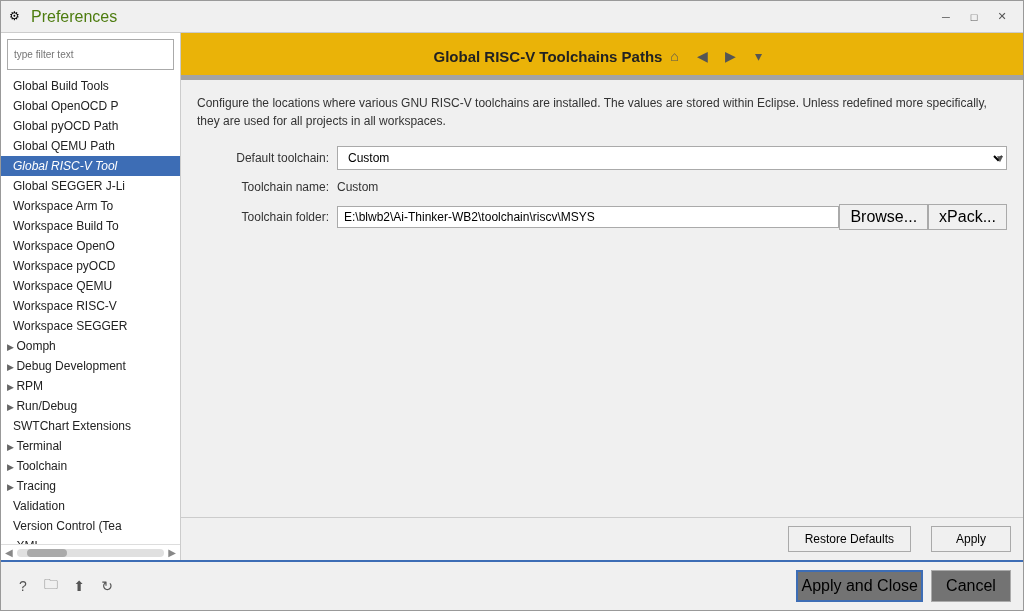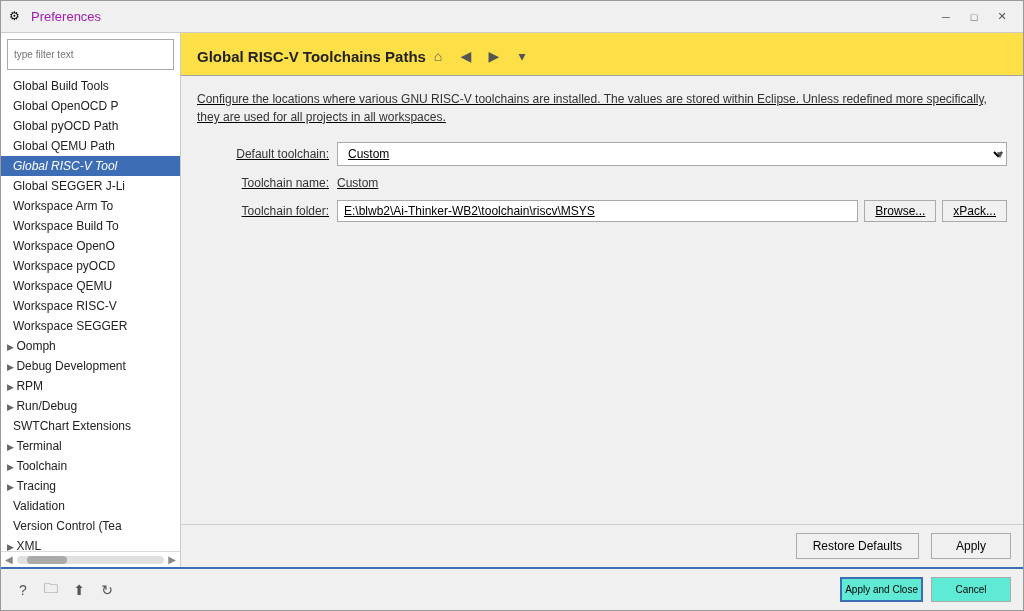--- a/index.html
+++ b/index.html
@@ -2,64 +2,64 @@
 <html><head>
   <meta charset="utf-8">
   <style>
     * { box-sizing: border-box; margin: 0; padding: 0; }
     body { font-family: 'Segoe UI', Arial, sans-serif; font-size: 12px; background: #f0f0f0; width: 1024px; height: 611px; overflow: hidden; }
 
     .window { width: 1024px; height: 611px; background: #f0f0f0; border: 1px solid #999; display: flex; flex-direction: column; }
 
     .title-bar { background: #f0f0f0; height: 32px; display: flex; align-items: center; padding: 0 8px; border-bottom: 1px solid #ccc; }
     .title-bar-icon { width: 16px; height: 16px; margin-right: 6px; }
-    .title-bar-text { flex: 1; font-size: 13px; color: #a21caf; }
+    .title-bar-text { flex: 1; font-size: 16px; color: #4d7c0f; }
     .title-bar-buttons { display: flex; gap: 2px; }
     .title-btn { width: 26px; height: 20px; border: none; background: transparent; cursor: pointer; display: flex; align-items: center; justify-content: center; font-size: 11px; color: #555; }
 
     .content { display: flex; flex: 1; overflow: hidden; }
 
     .sidebar { width: 180px; background: #fff; border-right: 1px solid #ccc; display: flex; flex-direction: column; overflow: hidden; }
     .filter-input { margin: 6px; padding: 9px 6px; border: 1px solid #aaa; font-size: 10px; color: #999; }
     .tree { flex: 1; overflow-y: auto; overflow-x: hidden; }
     .tree-item { padding: 3px 6px 3px 12px; cursor: pointer; white-space: nowrap; overflow: hidden; text-overflow: ellipsis; font-size: 12px; color: #222; }
     .tree-item.selected { background: #3d6db5; color: white; font-style: italic; }
     .tree-item.expandable { padding-left: 6px; }
     .tree-item.expandable::before { content: '▶ '; font-size: 9px; color: #666; }
     .tree-scrollbar-area { height: 16px; border-top: 1px solid #ddd; display: flex; align-items: center; padding: 2px 4px; }
     .scroll-track { flex: 1; height: 8px; background: #e0e0e0; border-radius: 4px; position: relative; }
     .scroll-thumb { width: 40px; height: 8px; background: #aaa; border-radius: 4px; position: absolute; left: 10px; }
 
     .main { flex: 1; display: flex; flex-direction: column; background: #f0f0f0; }
-    .main-header { padding: 12px 16px 8px; display: flex; align-items: center; justify-content: flex-start; border-bottom: 1px solid #a3a3a3; background: #fde047; }
+    .main-header { padding: 12px 16px 8px; display: flex; align-items: center; justify-content: center; border-bottom: 5px solid #a3a3a3; background: #eab308; }
     .main-title { font-size: 15px; font-weight: bold; color: #222; }
     .main-toolbar { display: flex; gap: 4px; align-items: center; }
     .toolbar-btn { width: 24px; height: 22px; border: none; background: transparent; cursor: pointer; display: flex; align-items: center; justify-content: center; font-size: 14px; color: #555; }
 
-    .main-body { flex: 1; padding: 14px 16px; overflow-y: auto; text-decoration: underline; }
+    .main-body { flex: 1; padding: 14px 16px; overflow-y: auto; }
     .description { font-size: 12px; color: #333; margin-bottom: 16px; line-height: 1.5; }
 
     .form-row { display: flex; align-items: center; margin-bottom: 10px; }
     .form-label { width: 140px; font-size: 12px; color: #333; text-align: right; padding-right: 8px; flex-shrink: 0; }
     .form-control { flex: 1; }
     .dropdown-wrapper { position: relative; display: flex; align-items: center; }
     .dropdown-wrapper select { width: 100%; padding: 3px 6px; border: 1px solid #aaa; background: #fff; font-size: 12px; }
     .dropdown-arrow { position: absolute; right: 2px; top: 50%; transform: translateY(-50%); font-size: 10px; pointer-events: none; color: #555; }
 
     .text-value { font-size: 12px; color: #333; }
 
-    .folder-row { display: flex; align-items: center; gap: 6px; }
+    .folder-row { display: flex; align-items: center; }
     .folder-input { flex: 1; padding: 3px 6px; border: 1px solid #aaa; font-size: 12px; background: #fff; }
-    .browse-btn { padding: 3px 10px; border: 1px solid #aaa; background: #f0f0f0; font-size: 12px; cursor: pointer; }
+    .browse-btn { padding: 3px 10px; border: 1px solid #aaa; background: #f0f0f0; font-size: 16px; cursor: pointer; }
 
-    .bottom-bar { border-top: 1px solid #ccc; padding: 8px 12px; display: flex; justify-content: flex-end; gap: 12px; background: #f0f0f0; }
+    .bottom-bar { border-top: 1px solid #ccc; padding: 8px 12px; display: flex; justify-content: flex-end; gap: 20px; background: #f0f0f0; }
     .action-btn { padding: 5px 16px; border: 1px solid #aaa; background: #f0f0f0; font-size: 12px; cursor: pointer; min-width: 80px; }
 
     .footer-bar { border-top: 2px solid #3d6db5; padding: 8px 12px; display: flex; justify-content: flex-end; gap: 8px; background: #f0f0f0; }
-    .footer-btn { padding: 5px 3px; border: 1px solid #aaa; background: #5eead4; font-size: 10px; cursor: pointer; min-width: 80px; }
+    .footer-btn { padding: 5px 3px; border: 1px solid #aaa; background: #737373; font-size: 16px; cursor: pointer; min-width: 80px; }
     .footer-btn.primary { border: 2px solid #3d6db5; }
     .status-icons { display: flex; gap: 8px; align-items: center; }
     .status-icon { width: 20px; height: 20px; display: flex; align-items: center; justify-content: center; font-size: 14px; cursor: pointer; color: #555; }
   </style>
 </head>
 <body>
 
 <div class="window">
 
   <div class="title-bar">

